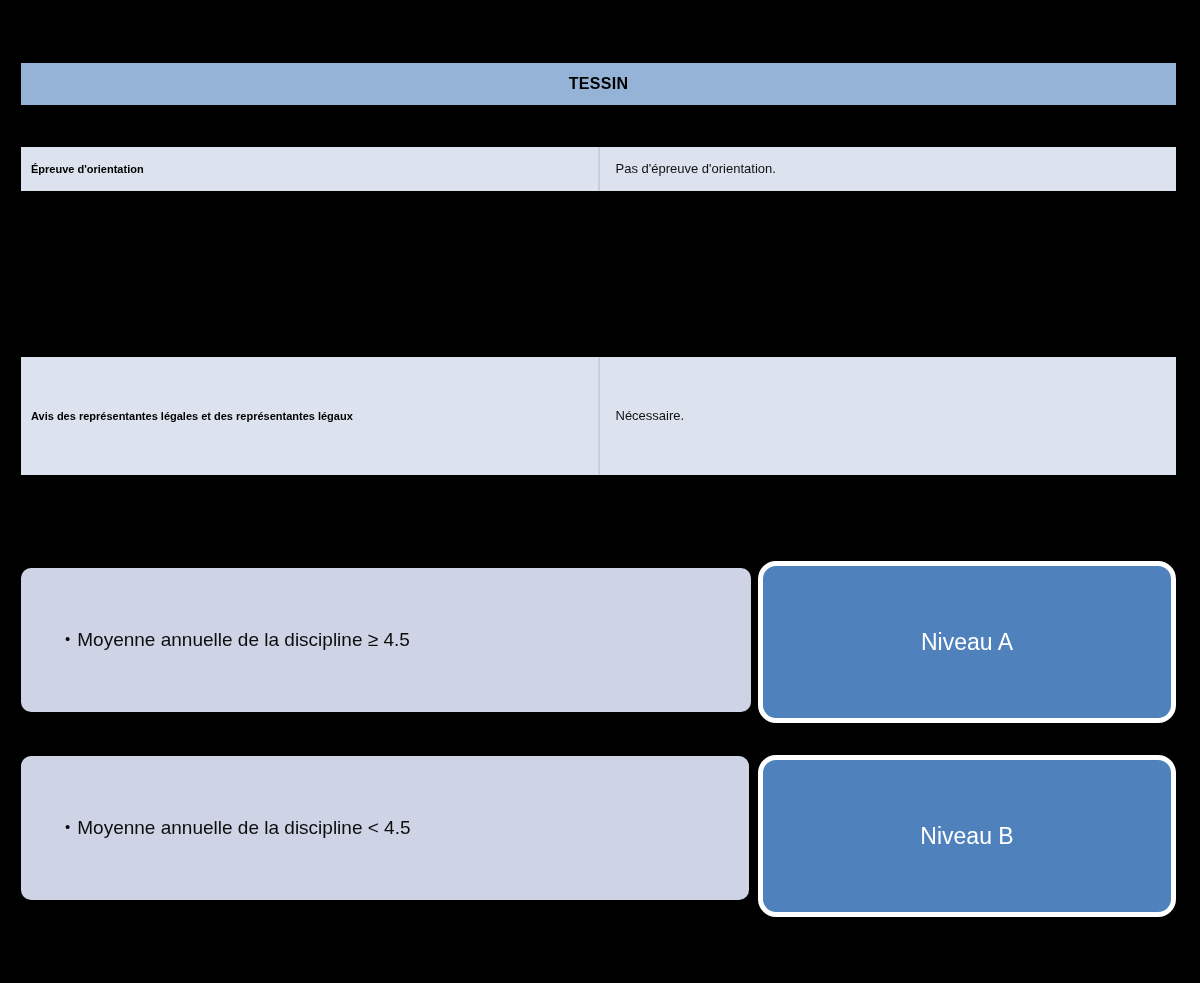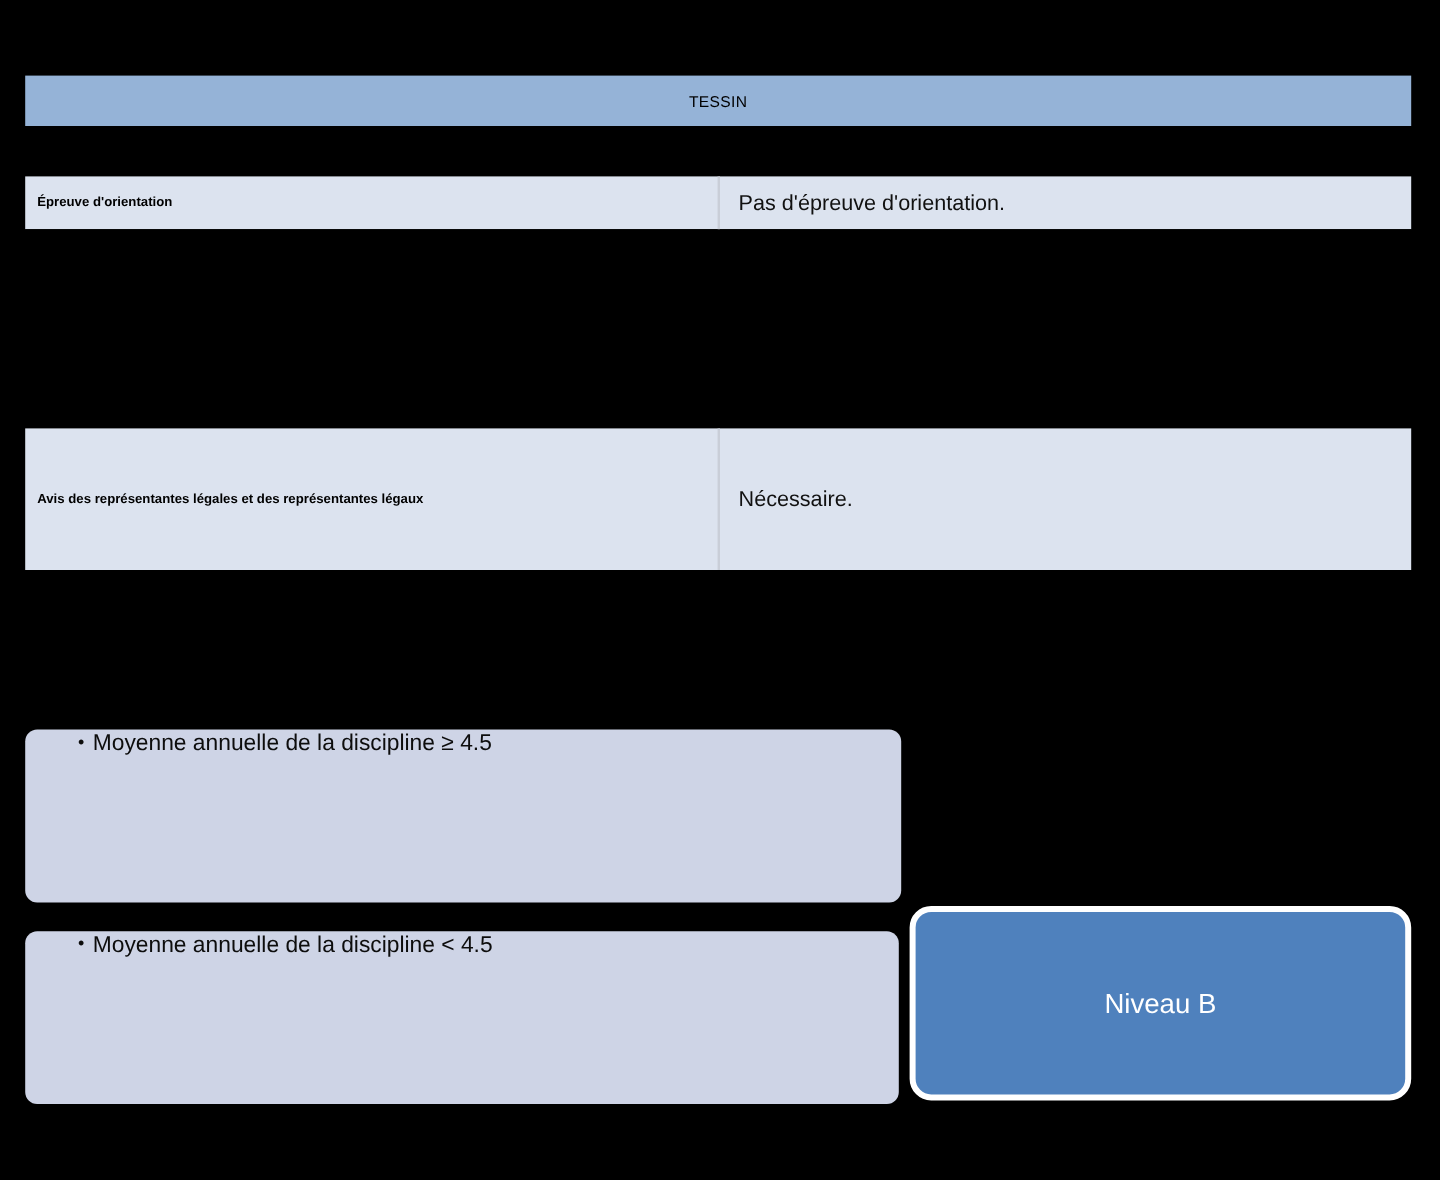--- a/index.html
+++ b/index.html
@@ -32,22 +32,22 @@
   .info-table td {
     padding: 0;
     vertical-align: middle;
     border: none;
   }
 
   .tbl-header-cell {
     background: #95B3D7;
     height: 42px;
     text-align: center;
-    font-weight: normal;
-    font-size: 13px;
+    font-weight: bold;
+    font-size: 16px;
     color: #000000;
     letter-spacing: 0.3px;
     border-bottom: 2px solid #000000;
   }
 
   .row-empty td {
     background: #000000;
   }
   .row-empty.h-short td { height: 42px; }
   .row-empty.h-tall  td { height: 166px; }
@@ -66,21 +66,21 @@
     line-height: 1.33;
     border-right: 2px solid #000000;
   }
   .row-filled .col-label {
     border-right: 2px solid #C9CED8;
   }
 
   .col-value {
     padding-left: 16px !important;
     padding-right: 10px !important;
-    font-size: 18px;
+    font-size: 13px;
     color: #111111;
     line-height: 1.35;
   }
 
   .row-orientation td { height: 44px; }
   .row-avis td { height: 118px; }
   .row-avis .col-label { vertical-align: middle; }
 
   
   .flow-group {
@@ -91,24 +91,24 @@
     height: 983px;
     pointer-events: none;
   }
   .flow-group > * { pointer-events: auto; }
 
   .cond-box {
     position: absolute;
     background: #CED4E6;
     border-radius: 10px;
     display: flex;
+    align-items: center;
     box-sizing: border-box;
     padding-left: 44px;
     padding-right: 50px;
-    margin-top: 40px;
   }
 
   .cond-text {
     font-size: 19px;
     color: #0d0d0d;
     line-height: 1.3;
   }
   .cond-text .bullet {
     display: inline-block;
     margin-right: 7px;
@@ -127,21 +127,21 @@
     box-sizing: border-box;
   }
   .level-text {
     font-size: 23px;
     color: #FFFFFF;
   }
 
   
   #cond-a  { left: 21px;  top: 568px; width: 730px;  height: 144px; }
   #level-a { left: 758px; top: 561px; width: 418px;  height: 162px; }
-  #cond-b  { left: 21px;  top: 736px; width: 728px;  height: 144px; }
+  #cond-b  { left: 21px;  top: 756px; width: 728px;  height: 144px; }
   #level-b { left: 758px; top: 755px; width: 418px;  height: 162px; }
 </style>
 </head>
 <body>
 
 <div id="stage">
 
   <table class="info-table">
     <tbody>
       <tr>
@@ -171,20 +171,23 @@
   </table>
 
   <div class="flow-group">
 
     <div class="cond-box" id="cond-a">
       <div class="cond-text">
         <span class="bullet">•</span><span>Moyenne annuelle de la discipline ≥ 4.5</span>
       </div>
     </div>
 
+    <div class="level-box" id="level-a">
+      <span class="level-text">Niveau A</span>
+    </div>
 
     <div class="cond-box" id="cond-b">
       <div class="cond-text">
         <span class="bullet">•</span><span>Moyenne annuelle de la discipline &lt; 4.5</span>
       </div>
     </div>
 
     <div class="level-box" id="level-b">
       <span class="level-text">Niveau B</span>
     </div>

